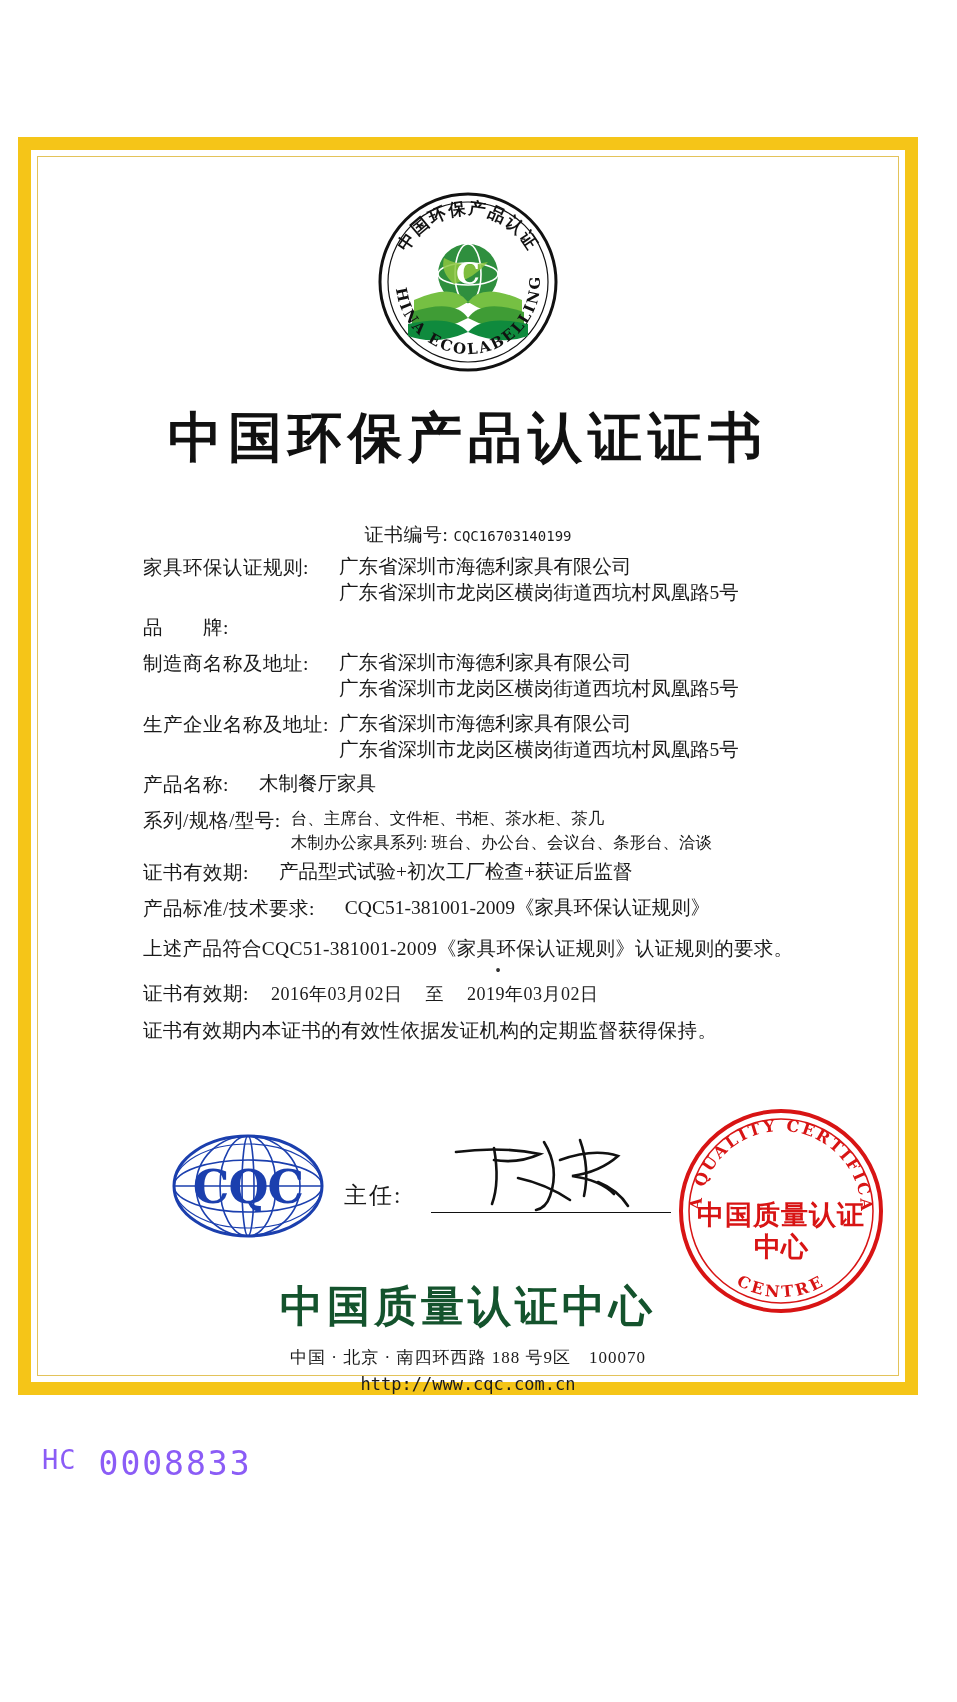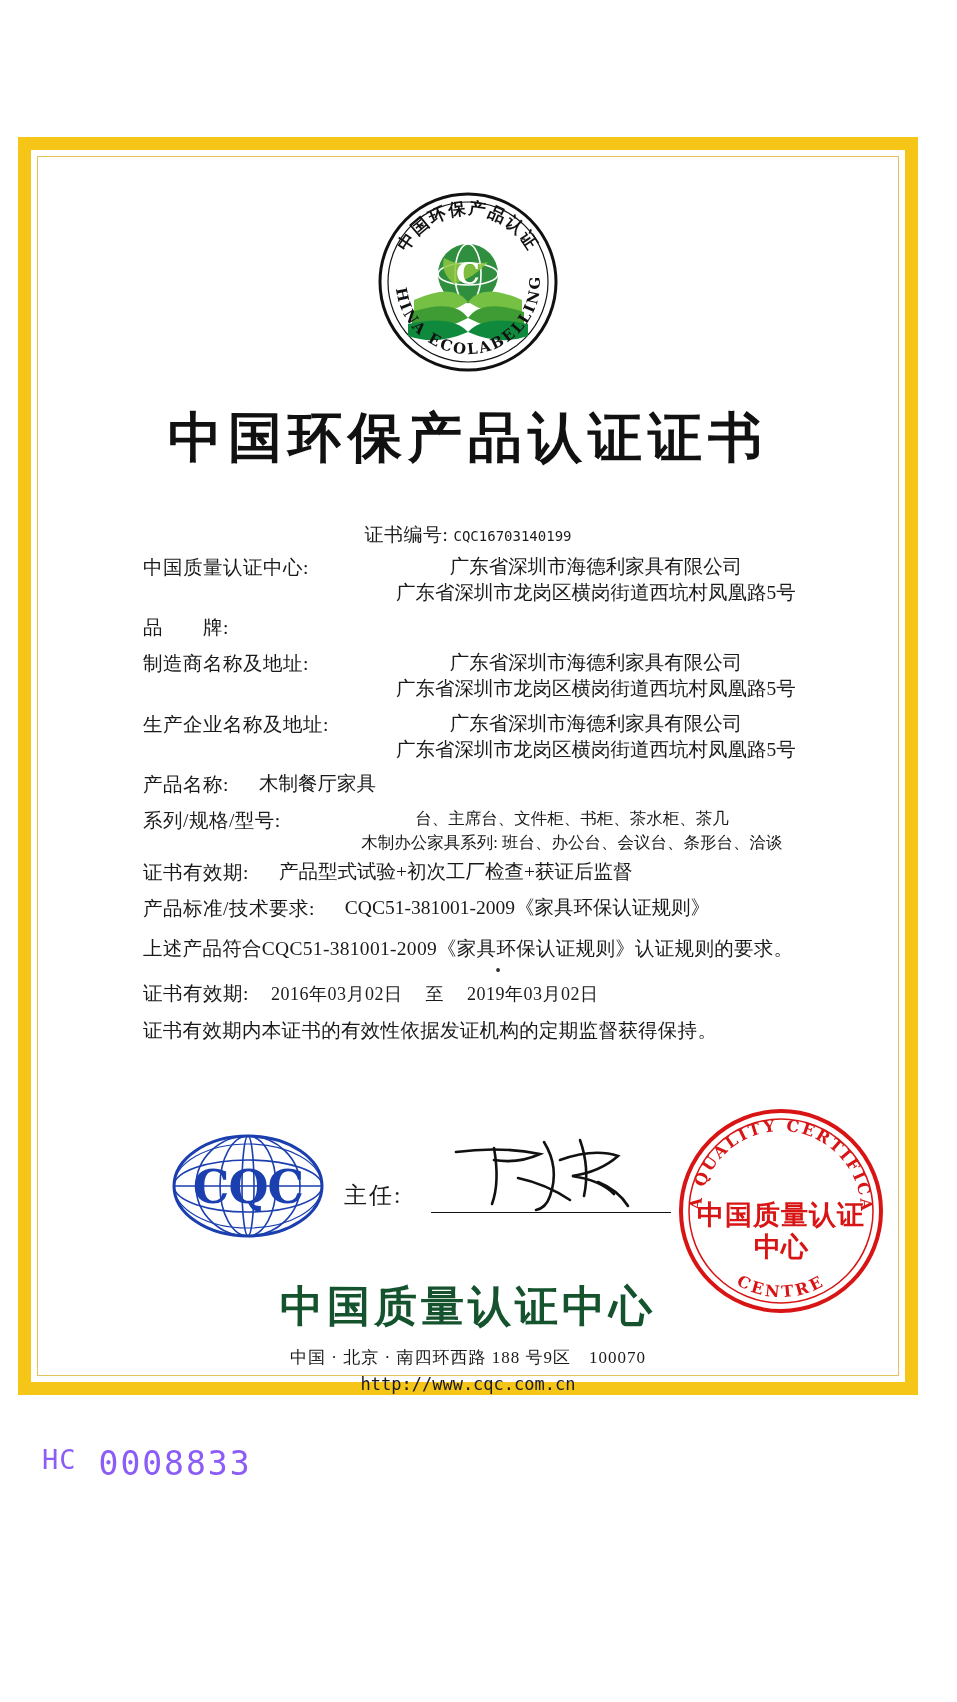--- a/index.html
+++ b/index.html
@@ -100,21 +100,21 @@
     white-space: nowrap;
     font-size: 19.5px;
     letter-spacing: 0.5px;
   }
   .val {
     flex: 1 1 auto;
     padding-left: 10px;
     font-size: 19.5px;
     line-height: 1.32;
   }
-  .val .l2 { display: block; text-align: center; }
+  .val .l2 { display: block; }
   .val-indent { padding-left: 30px; }
 
   .row.tight { margin-bottom: 4px; }
   .small-val {
     font-size: 16.5px;
     line-height: 1.45;
   }
 
   .para {
     margin-top: 12px;
@@ -291,21 +291,21 @@
   <div class="cert-title">中国环保产品认证证书</div>
 
   <div class="cert-no">
     <span>证书编号:</span>
     <span class="num">CQC16703140199</span>
   </div>
 
   <div class="fields">
 
     <div class="row">
-      <div class="lab">中国质量认证中心:</div>
+      <div class="lab">家具环保认证规则:</div>
       <div class="val val-indent">
         <span class="l2">广东省深圳市海德利家具有限公司</span>
         <span class="l2">广东省深圳市龙岗区横岗街道西坑村凤凰路5号</span>
       </div>
     </div>
 
     <div class="row">
       <div class="lab">品　　牌:</div>
       <div class="val val-indent"></div>
     </div>

